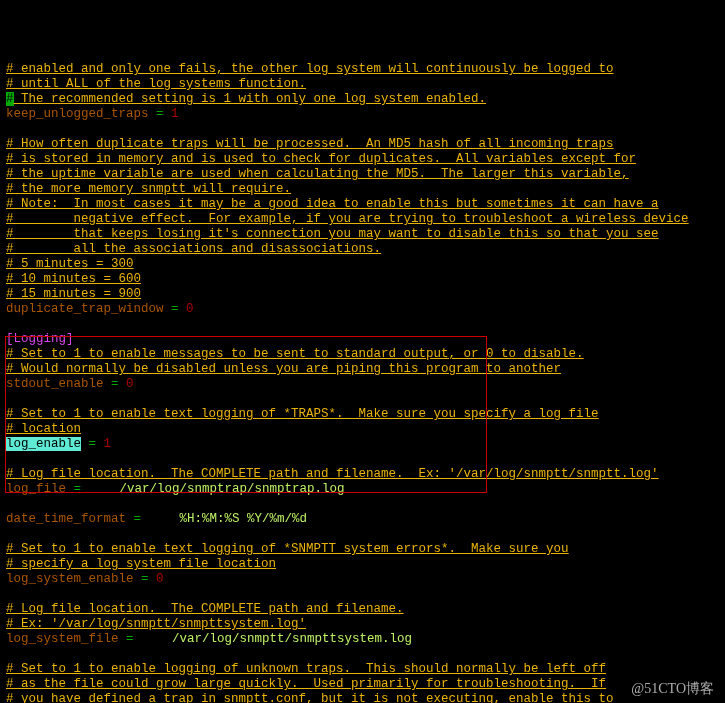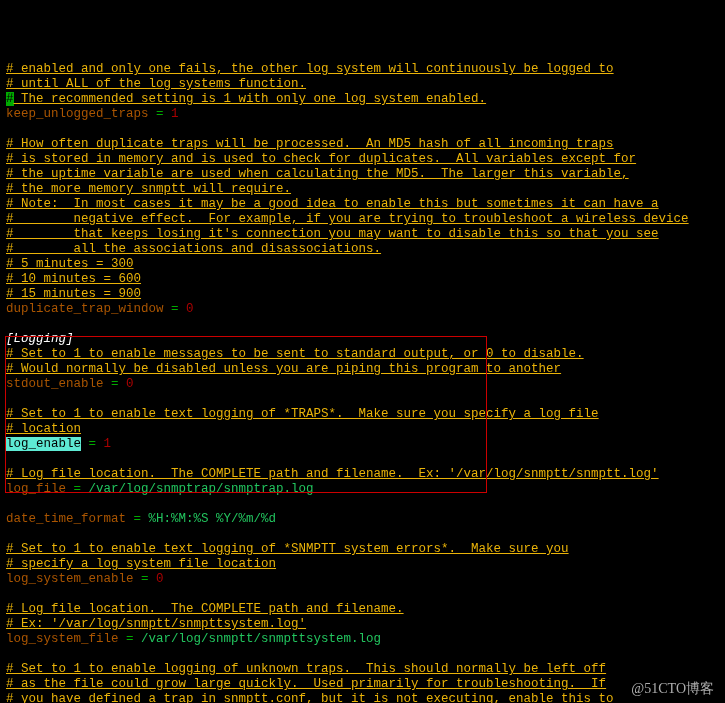--- a/index.html
+++ b/index.html
@@ -15,22 +15,22 @@
     height: 703px;
     position: relative;
   }
   .term {
     padding: 2px 6px;
   }
   .c  { color: #eab308; text-decoration: underline; }   
   .k  { color: #aa5500; }   
   .eq { color: #00aa00; }   
   .vnum { color: #aa0000; } 
-  .vstr { color: #22c55e; } 
-  .sec { color: #ffffff; font-style: italic; }  
+  .vstr { color: #bef264; margin-left: 31px; } 
+  .sec { color: #d946ef; }  
   .hl-g { background: #00aa00; color: #000; } 
   .hl-y { background: #5eead4; color: #000; } 
   .redbox {
     position: absolute;
     border: 1px solid #cc0000;
     left: 5px;
     top: 336px;
     width: 480px;
     height: 155px;
     pointer-events: none;

